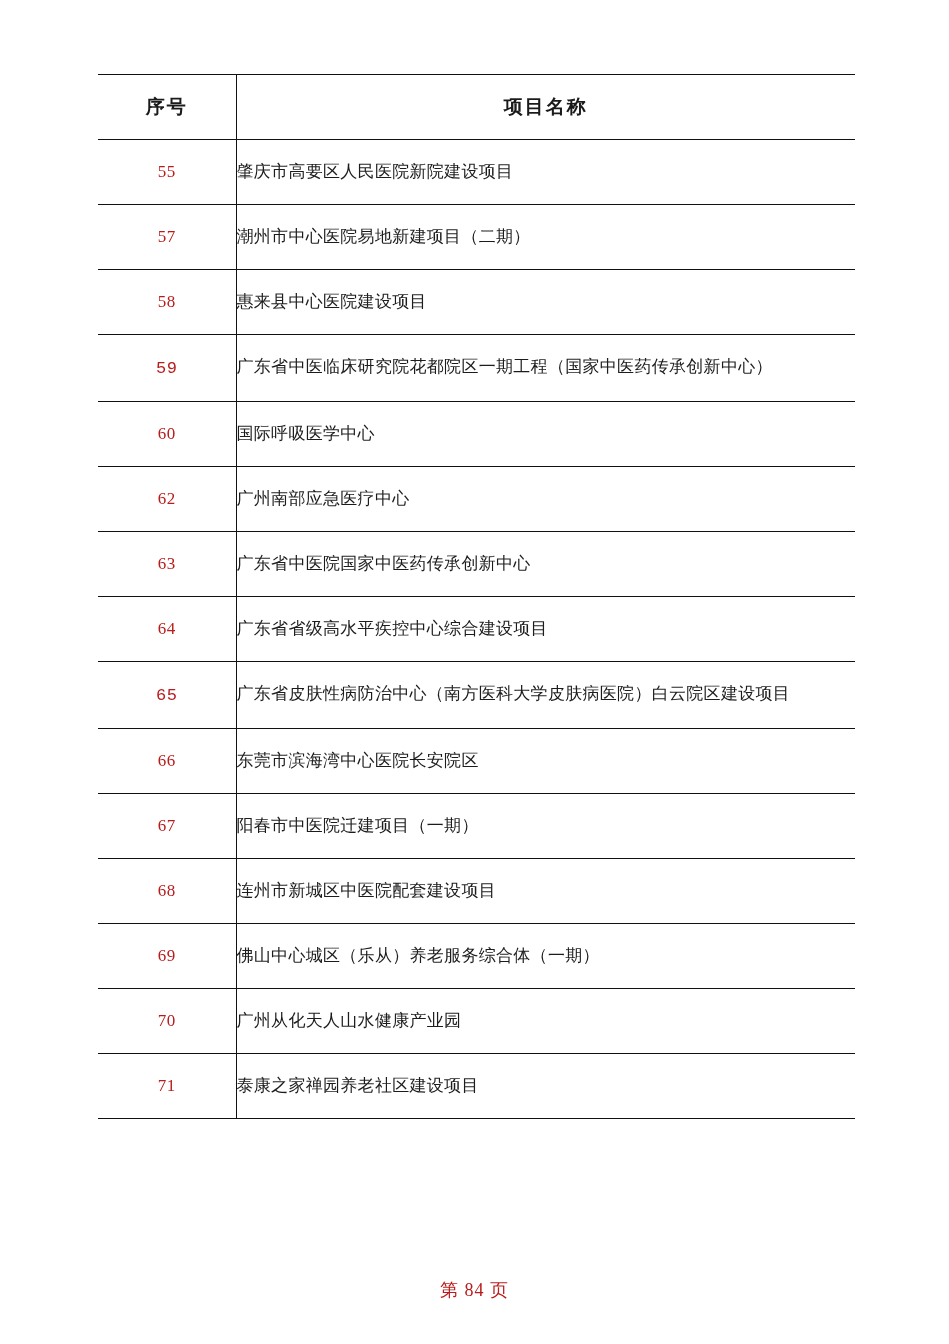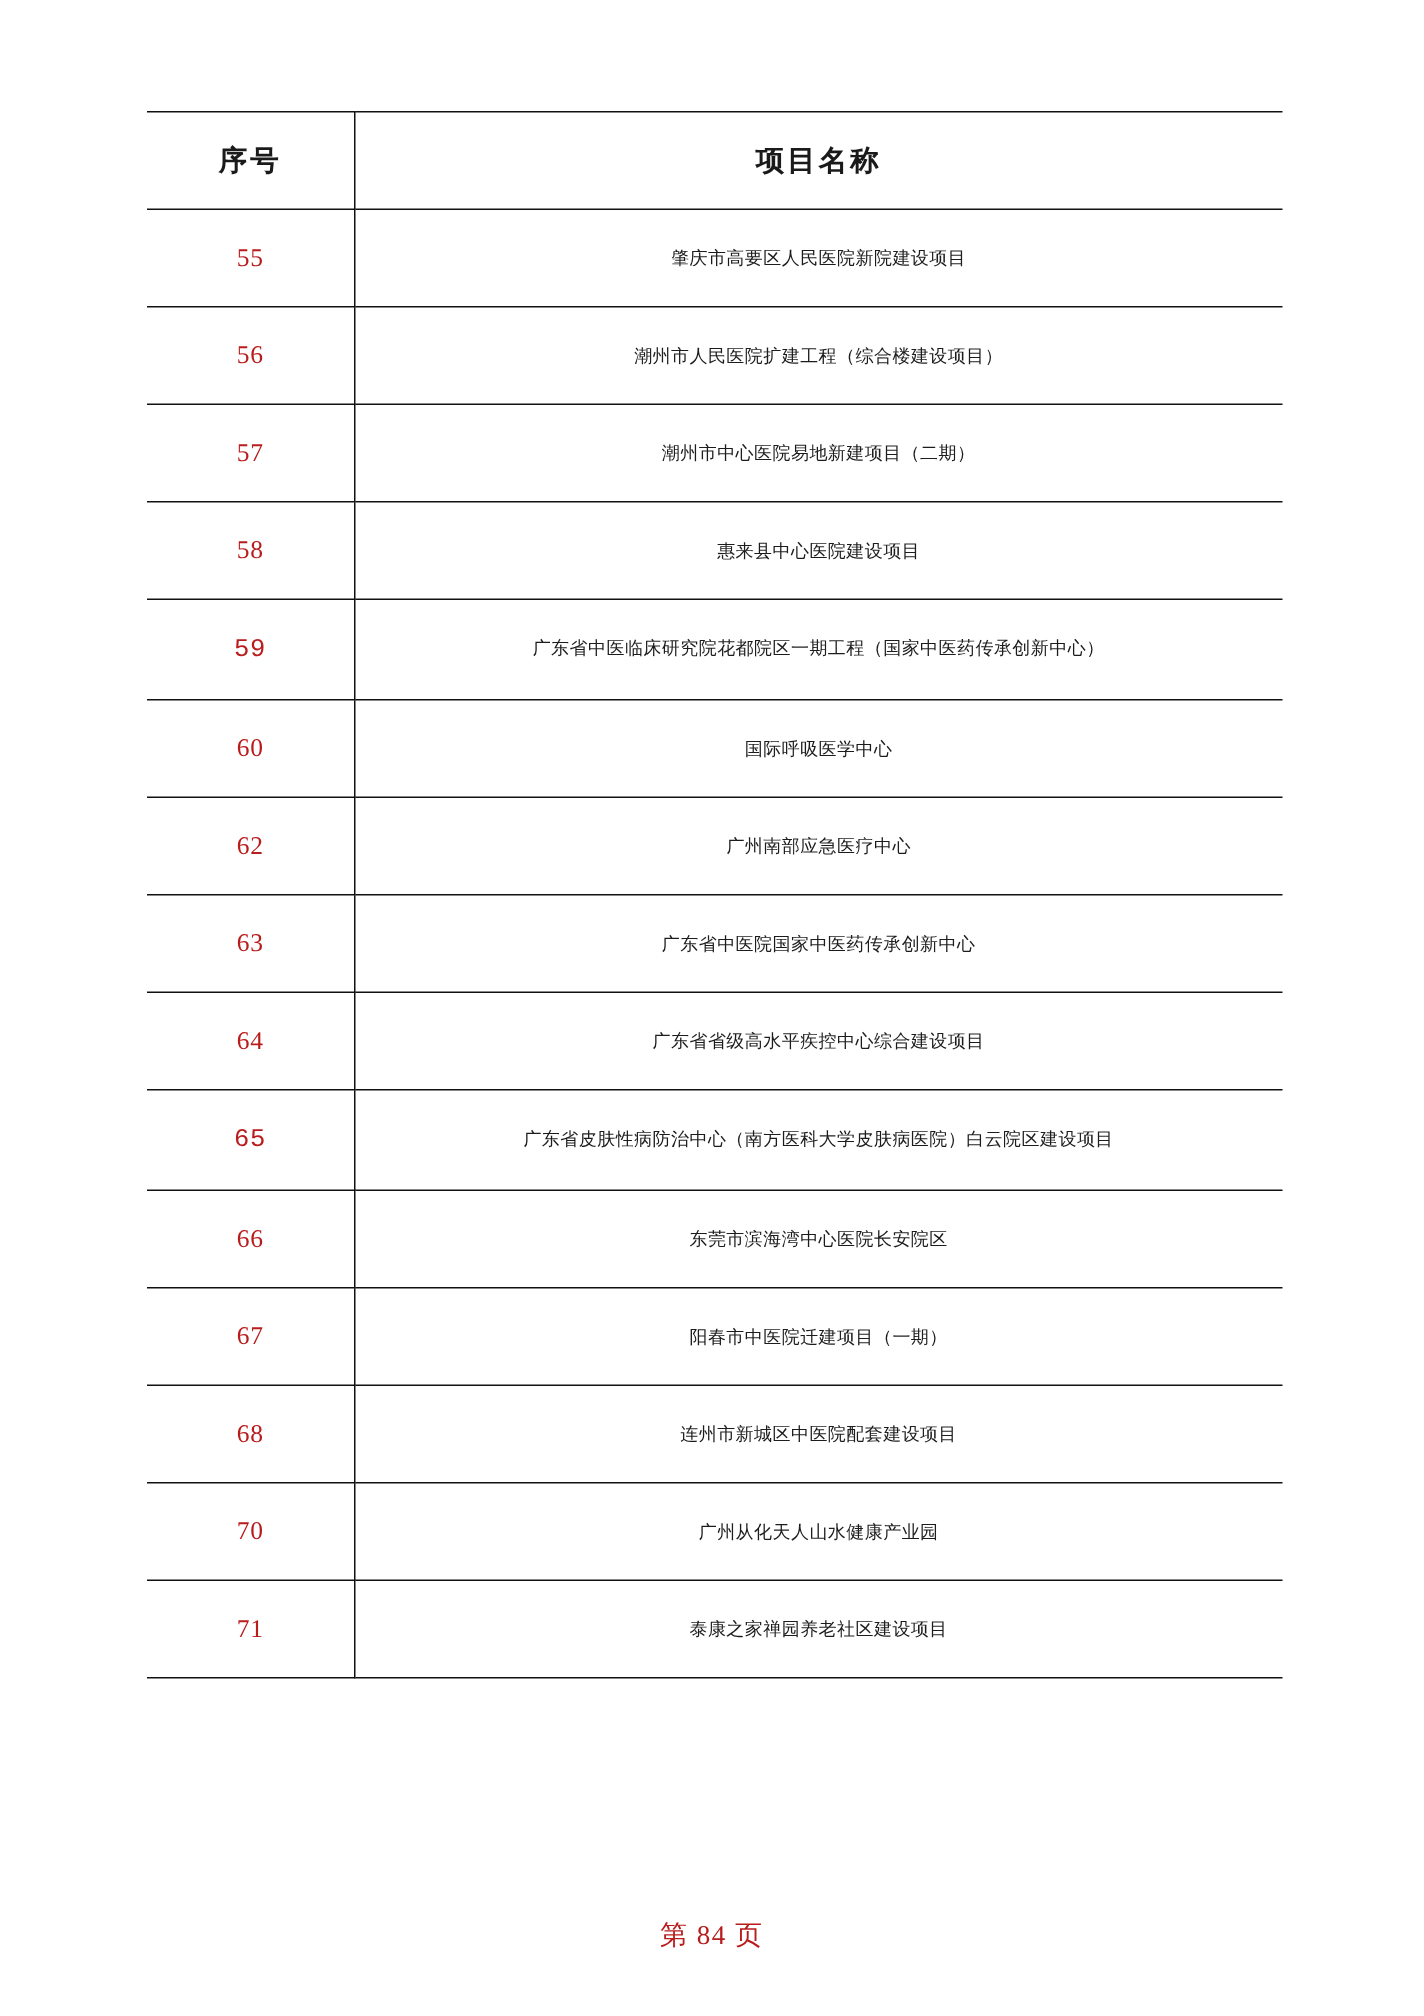--- a/index.html
+++ b/index.html
@@ -67,22 +67,22 @@
     height: 64px;
     text-align: center;
     font-size: 17px;
     font-family: "Liberation Serif", "DejaVu Serif", serif;
     letter-spacing: 0.5px;
     color: #b91c1c;
   }
 
   td.cell-name {
     height: 64px;
-    text-align: center;
-    font-size: 12px;
+    text-align: left;
+    font-size: 17px;
     line-height: 1.55;
     padding-left: 12px;
     padding-right: 8px;
     letter-spacing: 0.3px;
     color: #1c1c1c;
     word-break: break-all;
   }
 
   tr.row-tall td.cell-seq,
   tr.row-tall td.cell-name {
@@ -117,24 +117,20 @@
           <th class="cell-seq">序号</th>
           <th class="cell-name">项目名称</th>
         </tr>
       </thead>
       <tbody id="table-body">
           <tr>
             <td class="cell-seq">55</td>
             <td class="cell-name">肇庆市高要区人民医院新院建设项目</td>
           </tr>
           <tr>
-            <td class="cell-seq">56</td>
-            <td class="cell-name">潮州市人民医院扩建工程（综合楼建设项目）</td>
-          </tr>
-          <tr>
             <td class="cell-seq">57</td>
             <td class="cell-name">潮州市中心医院易地新建项目（二期）</td>
           </tr>
           <tr>
             <td class="cell-seq">58</td>
             <td class="cell-name">惠来县中心医院建设项目</td>
           </tr>
           <tr class="row-tall">
             <td class="cell-seq">59</td>
             <td class="cell-name">广东省中医临床研究院花都院区一期工程（国家中医药传承创新中心）</td>
@@ -165,20 +161,24 @@
           </tr>
           <tr>
             <td class="cell-seq">67</td>
             <td class="cell-name">阳春市中医院迁建项目（一期）</td>
           </tr>
           <tr>
             <td class="cell-seq">68</td>
             <td class="cell-name">连州市新城区中医院配套建设项目</td>
           </tr>
           <tr>
+            <td class="cell-seq">69</td>
+            <td class="cell-name">佛山中心城区（乐从）养老服务综合体（一期）</td>
+          </tr>
+          <tr>
             <td class="cell-seq">70</td>
             <td class="cell-name">广州从化天人山水健康产业园</td>
           </tr>
           <tr>
             <td class="cell-seq">71</td>
             <td class="cell-name">泰康之家禅园养老社区建设项目</td>
           </tr>
         </tbody>
     </table>
   </div>

